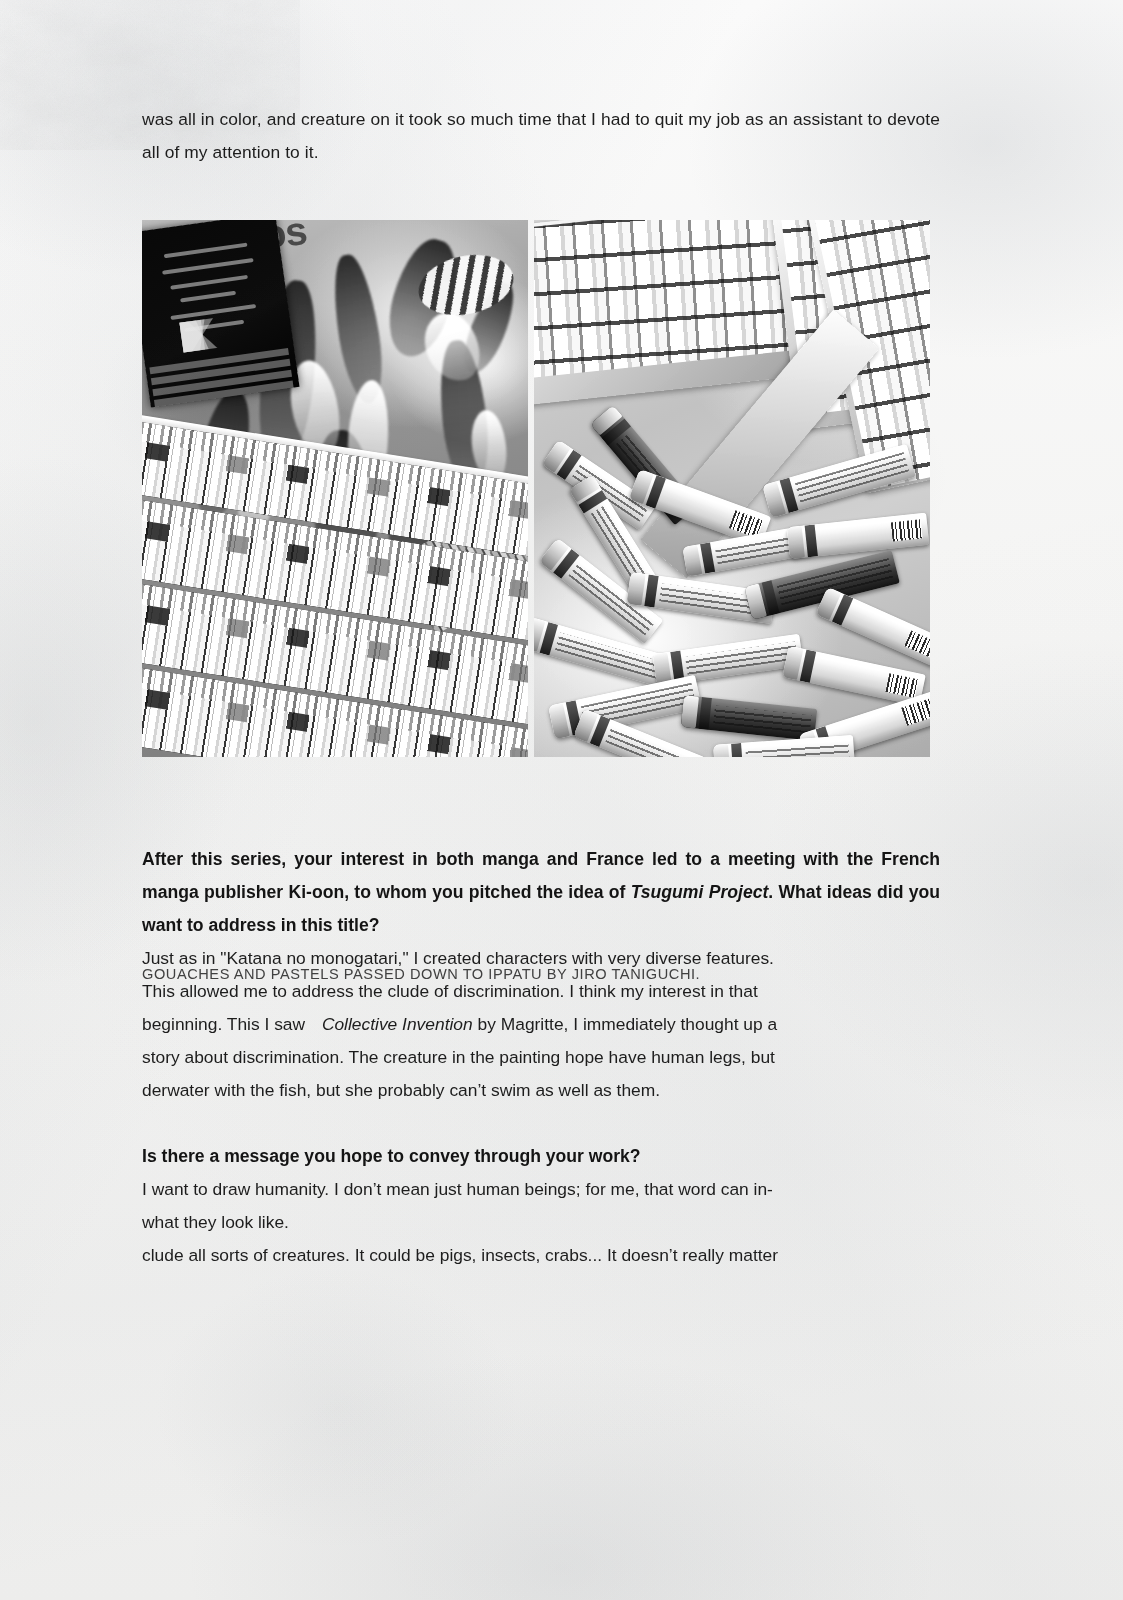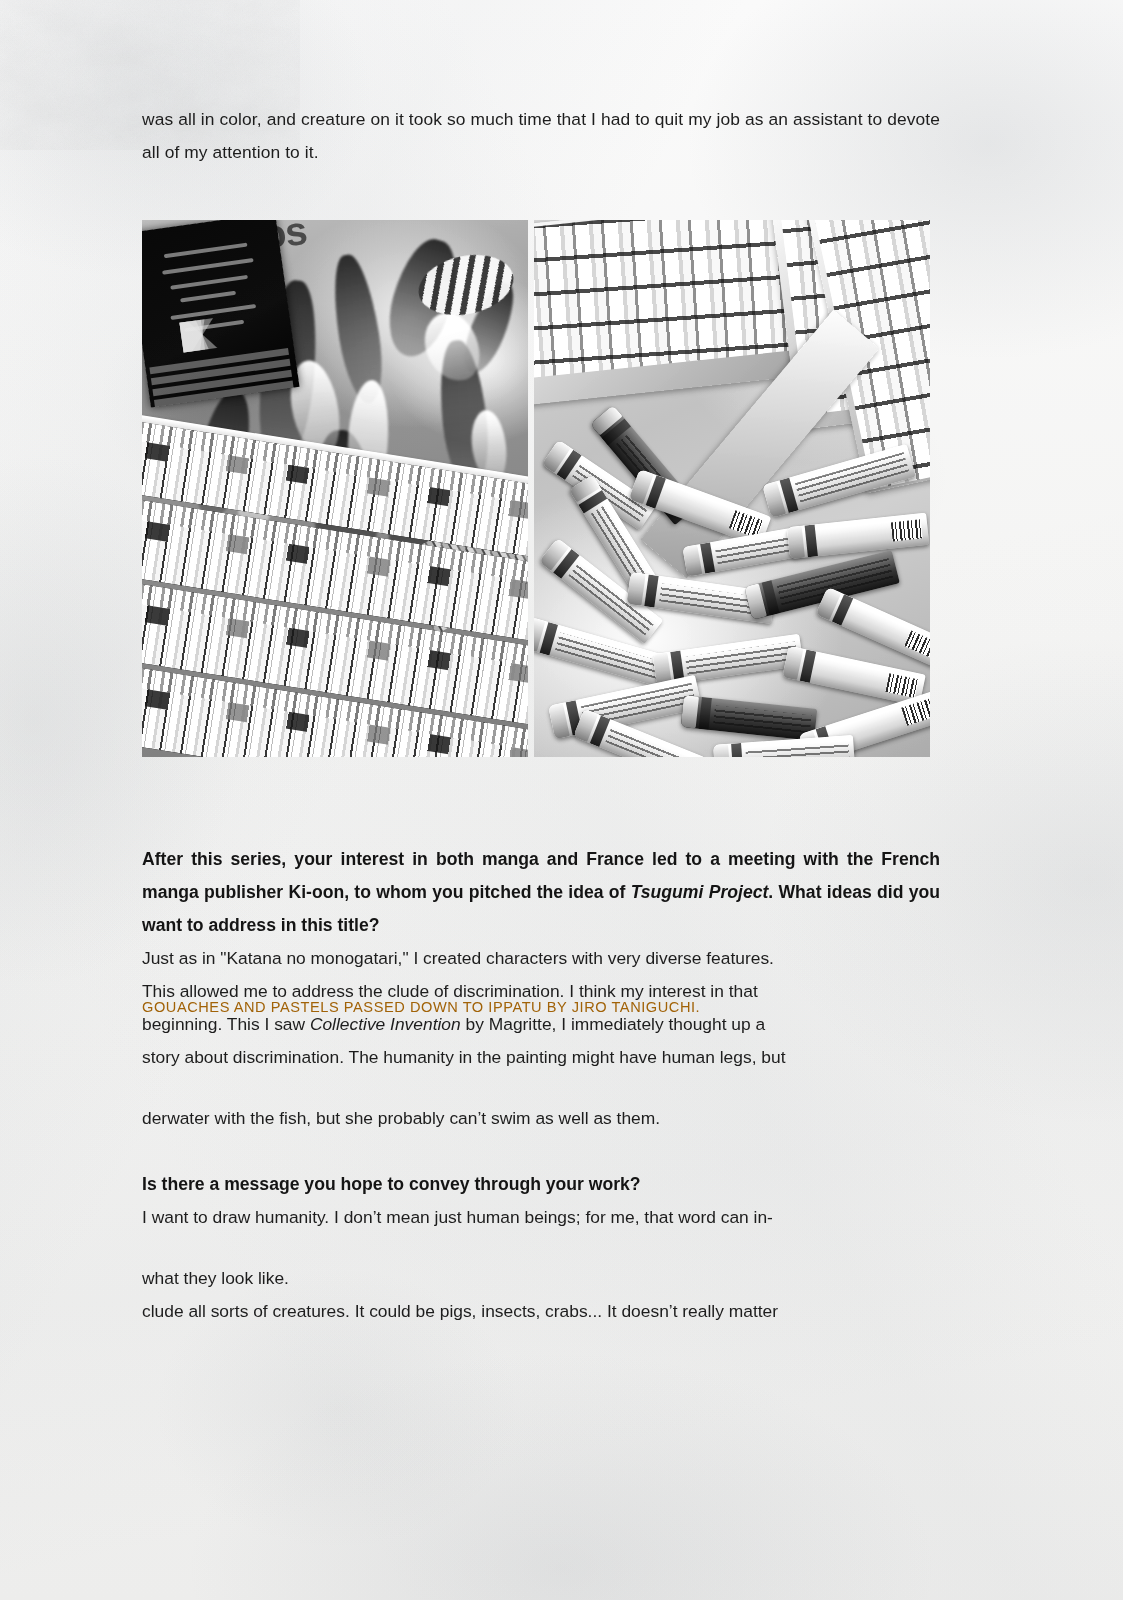--- a/index.html
+++ b/index.html
@@ -316,26 +316,26 @@
       #fff 2px, #fff 4px,
       #111 4px, #111 5px,
       #fff 5px, #fff 8px);
     opacity: 0.85;
   }
   .tube.dark { background: linear-gradient(180deg, #8a8a8a, #3a3a3a 60%, #1c1c1c); }
 
   
   #caption {
     position: absolute;
-    top: 779px;
+    top: 746px;
     left: 0;
     width: 798px;
     font-size: 14.6px;
     letter-spacing: 0.55px;
-    color: #a16207;
+    color: #404040;
     white-space: nowrap;
   }
 
   
   #qa-block {
     position: absolute;
     top: 843px;
     left: 0;
     width: 798px;
   }
@@ -351,22 +351,22 @@
   .question.short { text-align: left; }
   .question em { font-style: italic; }
   .answer {
     font-size: 17.4px;
     line-height: 33px;
     text-align: justify;
     text-justify: inter-word;
     margin: 0;
     color: #1d1d1d;
   }
-  .answer em { font-style: italic; }
-  .answer.last-line { text-align: left; margin-top: 28px; }
+  .answer em { font-style: italic; margin-left: 12px; }
+  .answer.last-line { text-align: left; }
   .qa-gap { height: 33px; }
 </style>
 </head>
 <body>
 
 <div id="paper-texture"></div>
 <svg id="paper-grain" xmlns="http://www.w3.org/2000/svg">
   <filter id="grainFilter">
     <feTurbulence type="fractalNoise" baseFrequency="0.85" numOctaves="4" stitchTiles="stitch"></feTurbulence>
     <feColorMatrix type="saturate" values="0"></feColorMatrix>
@@ -584,21 +584,21 @@
 
     <p class="question">
       <span>After this series, your interest in both manga and France led to a meeting with</span>
       <span>the French manga publisher Ki-oon, to whom you pitched the idea of </span><em>Tsugumi</em>
       <em>Project</em><span>. What ideas did you want to address in this title?</span>
     </p>
 
     <p class="answer">Just as in "Katana no monogatari," I created characters with very diverse features.</p>
     <p class="answer">This allowed me to address the clude of discrimination. I think my interest in that</p>
     <p class="answer"><span>beginning. This I saw </span><em>Collective Invention</em><span> by Magritte, I immediately thought up a</span></p>
-    <p class="answer">story about discrimination. The humanity in the painting might have human legs, but</p>
+    <p class="answer">story about discrimination. The creature in the painting hope have human legs, but</p>
     <p class="answer last-line">derwater with the fish, but she probably can’t swim as well as them.</p>
 
     <div class="qa-gap"></div>
 
     <p class="question short">Is there a message you hope to convey through your work?</p>
 
     <p class="answer">I want to draw humanity. I don’t mean just human beings; for me, that word can in-</p>
     <p class="answer last-line">what they look like.</p>
     <p class="answer">clude all sorts of creatures. It could be pigs, insects, crabs... It doesn’t really matter</p>
 

